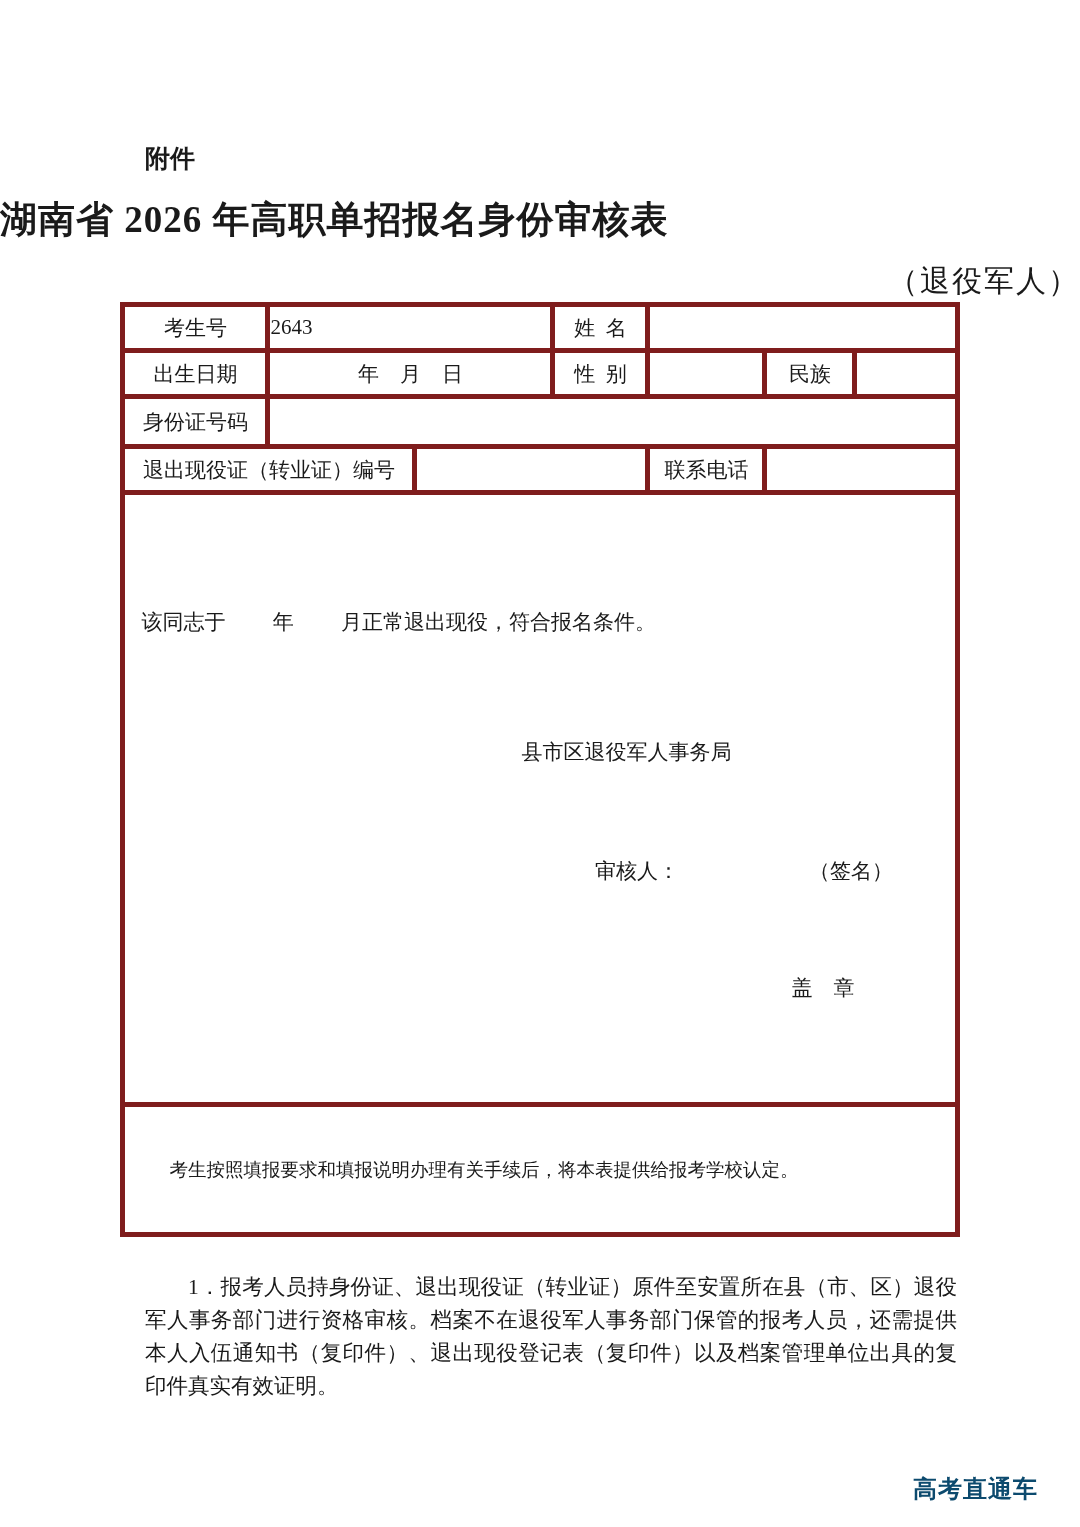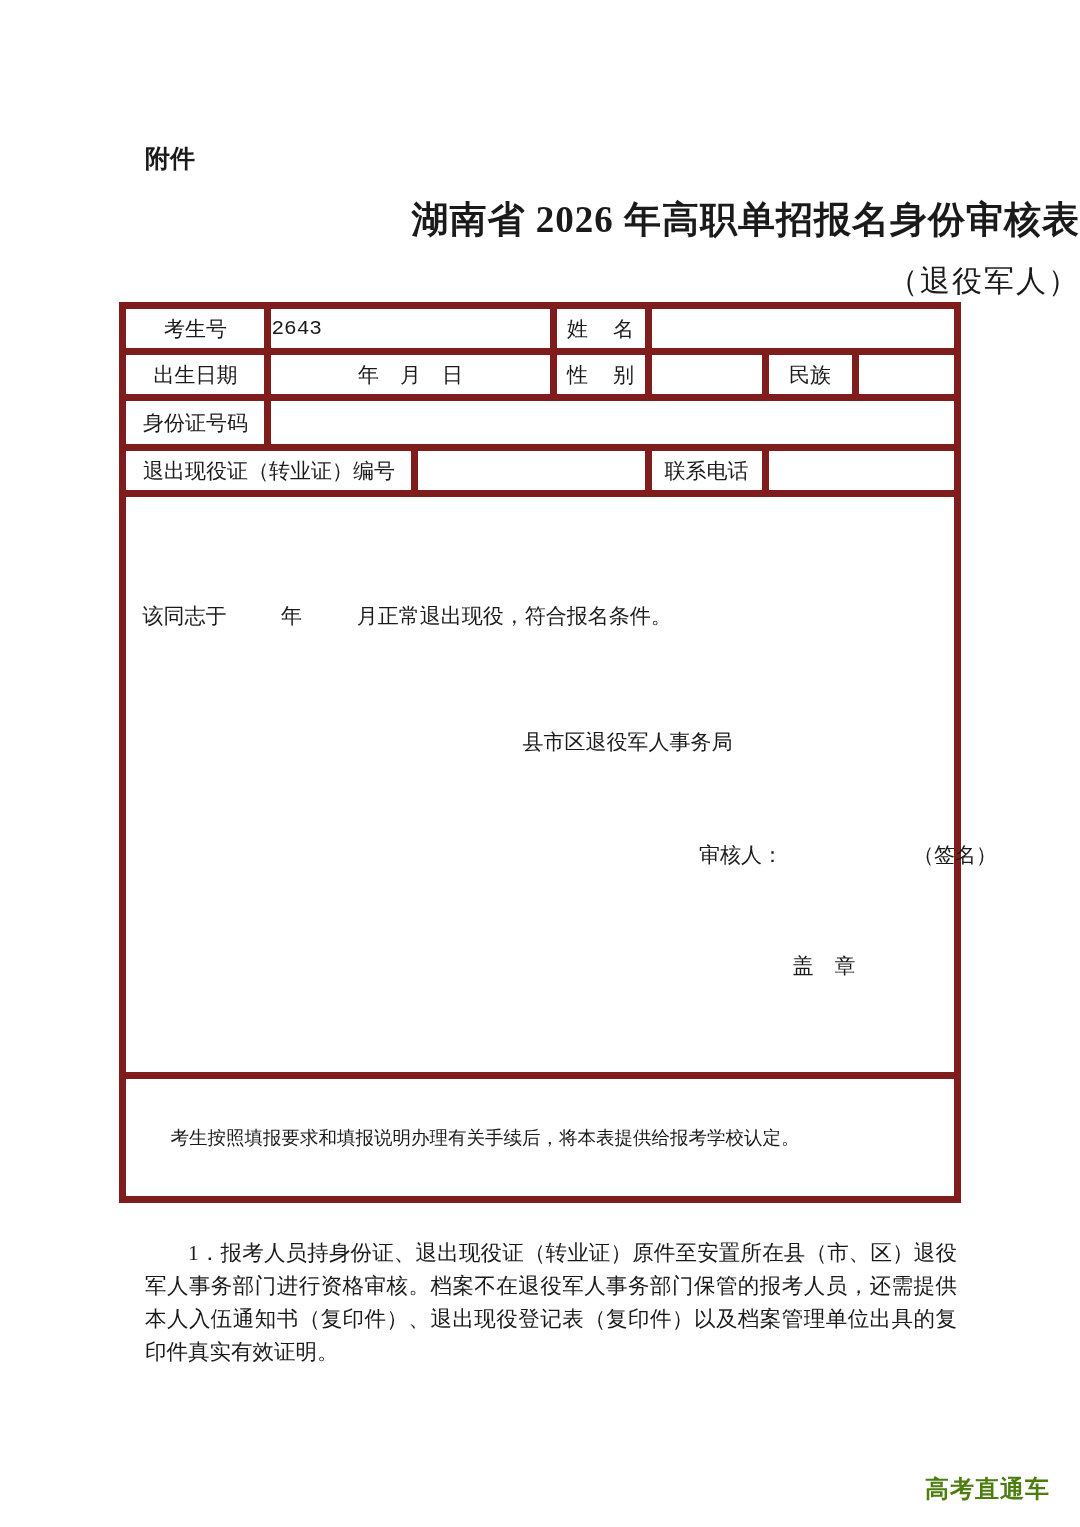--- a/index.html
+++ b/index.html
@@ -15,21 +15,21 @@
     overflow: hidden;
   }
   .attachment-label {
     margin: 142px 0 0 145px;
     font-family: "Liberation Sans", "DejaVu Sans", sans-serif;
     font-weight: bold;
     font-size: 25px;
   }
   .doc-title {
     margin-top: 20px;
-    text-align: right;
+    text-align: left;
     font-weight: bold;
     font-size: 37px;
     letter-spacing: 1px;
   }
   .doc-subtitle {
     margin-top: 16px;
     text-align: right;
     font-size: 30px;
     letter-spacing: 2px;
   }
@@ -41,26 +41,25 @@
   .location-line .loc-county { margin-left: 106px; }
   .location-line .loc-site   { margin-left: 226px; }
 
   table.form-table {
     border-collapse: collapse;
     table-layout: fixed;
     width: 834px;
     margin: 0 auto;
   }
   table.form-table td {
-    border: 7px solid #7f1d1d;
+    border: 5px solid #7f1d1d;
     font-size: 21px;
     white-space: pre-wrap;
     vertical-align: middle;
     padding: 0;
-    font-family: Liberation Mono, monospace;
   }
   td.label-cell { text-align: center; }
   td.value-cell { text-align: left; padding-left: 10px; }
   td.center-cell { text-align: center; }
   tr.r-std  td { height: 46px; }
   tr.r-id   td { height: 50px; }
   tr.r-tall td { height: 215px; vertical-align: top; }
   tr.r-note td { height: 48px; }
 
   .tall-cell-inner { padding: 13px 0 0 16px; }
@@ -77,26 +76,26 @@
     font-size: 21.5px;
     line-height: 33px;
   }
   .instructions p {
     text-indent: 2em;
     margin: 0;
     text-align: justify;
   }
   .watermark {
     position: absolute;
-    right: 30px;
+    right: 42px;
     bottom: 22px;
     font-family: "Liberation Sans", "DejaVu Sans", sans-serif;
     font-weight: bold;
     font-size: 24px;
-    color: #4d7c0f;
+    color: #0c4a6e;
     letter-spacing: 1px;
   }
 </style>
 </head>
 <body>
 
 <div class="page">
 
   <div class="attachment-label">附件</div>
 

